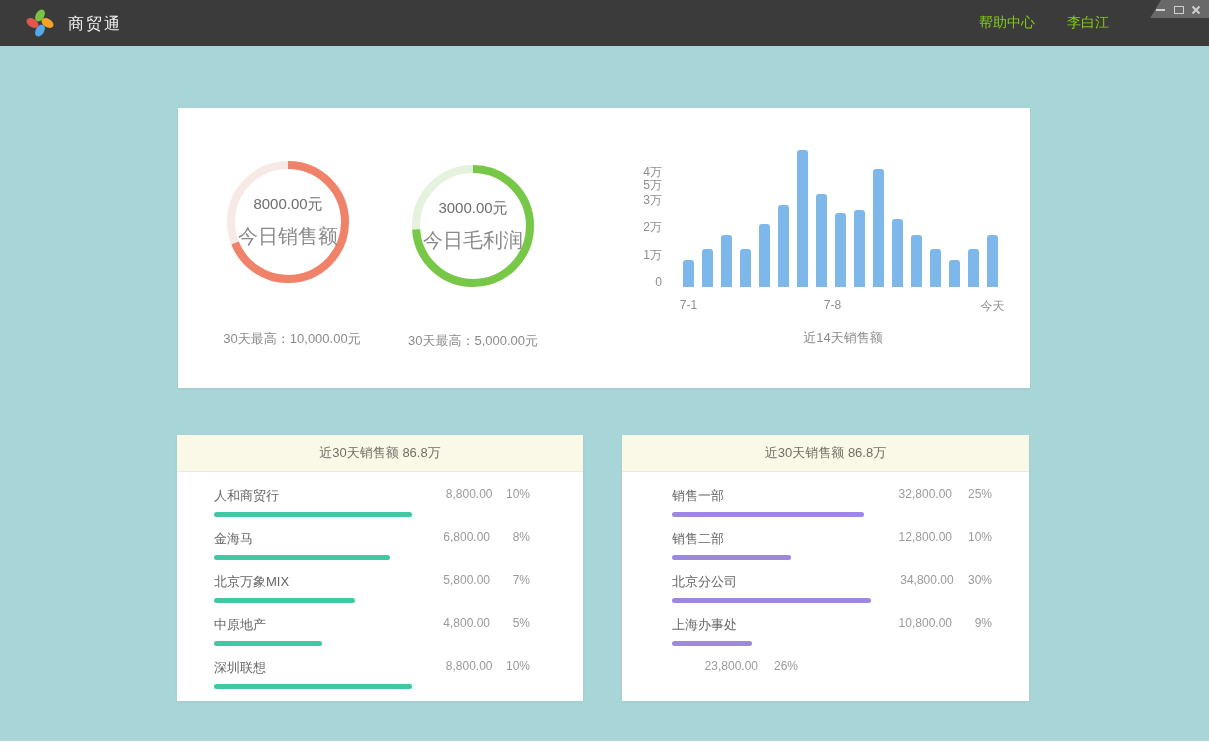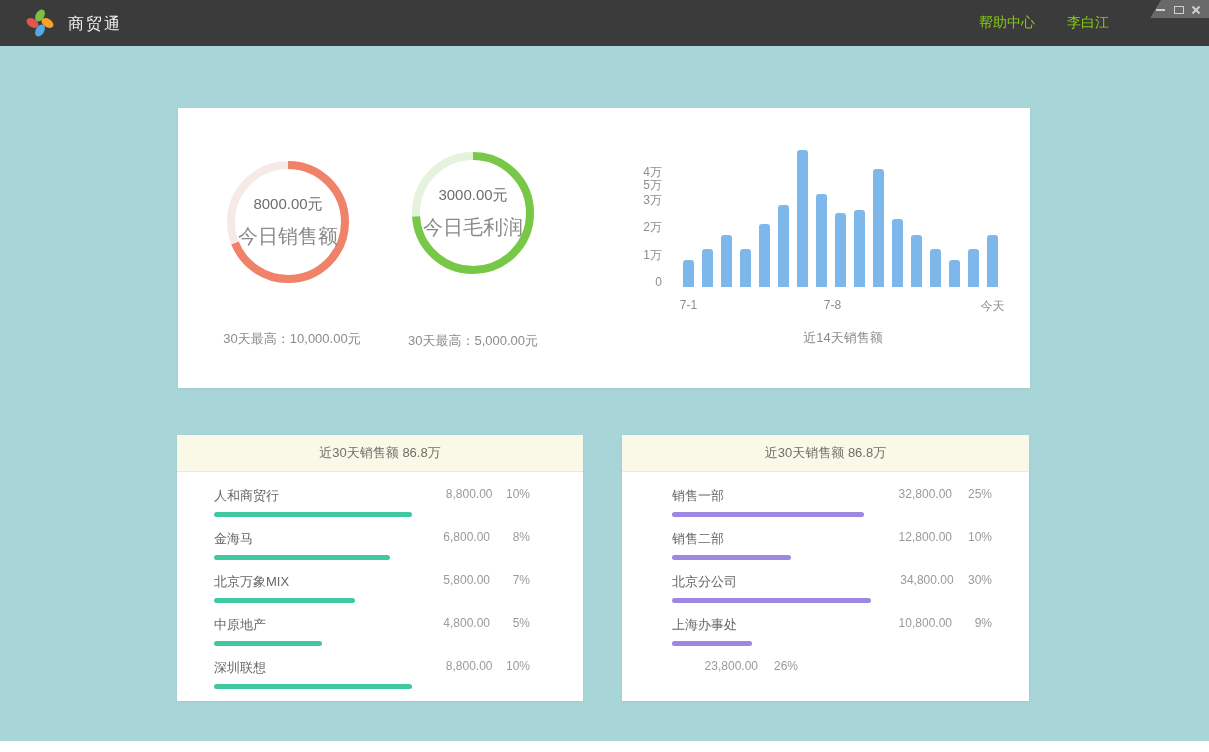--- a/index.html
+++ b/index.html
@@ -23,21 +23,21 @@
   .wc-close::before { transform:rotate(45deg);} .wc-close::after { transform:rotate(-45deg);}
 
   
   .card { position:absolute; background:#ffffff; box-shadow:0 1px 3px rgba(0,0,0,0.05); }
   .top-card   { left:178px; top:108px; width:852px; height:280px; }
   .left-card  { left:177px; top:435px; width:406px; height:266px; }
   .right-card { left:622px; top:435px; width:407px; height:266px; }
 
   
   .ring-block { position:absolute; width:124px; height:124px; }
-  .ring-1 { left:48px; top:52px; } .ring-2 { left:233px; top:43px;text-decoration:underline; }
+  .ring-1 { left:48px; top:52px; } .ring-2 { left:233px; top:56px;text-decoration:underline; }
   .ring-center { position:absolute; inset:0; display:flex; flex-direction:column; align-items:center; justify-content:center; gap:9px; }
   .ring-value { font-size:15px; color:#6e6e6e; }
   .ring-label { font-size:20px; color:#8a8a8a; }
   .ring-caption { position:absolute; width:200px; text-align:center; font-size:13px; color:#8b8b8b; }
   .cap-1 { left:14px; top:222px; } .cap-2 { left:195px; top:224px; }
 
   
   .ytick { position:absolute; width:34px; text-align:right; font-size:12px; color:#8d8d8d; height:16px; line-height:16px; }
   .bars { position:absolute; left:505px; bottom:101px; height:150px; display:flex; align-items:flex-end; gap:8px; }
   .bar { width:11px; background:#7eb8eb; border-radius:3px 3px 0 0; }

